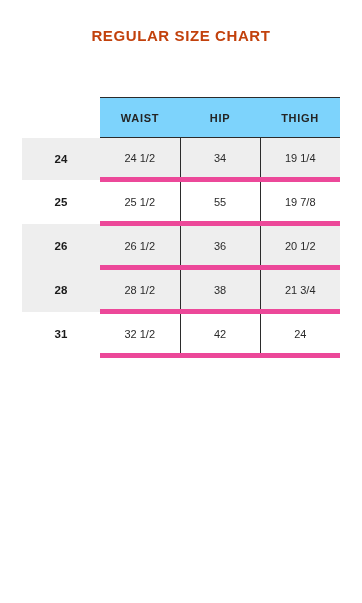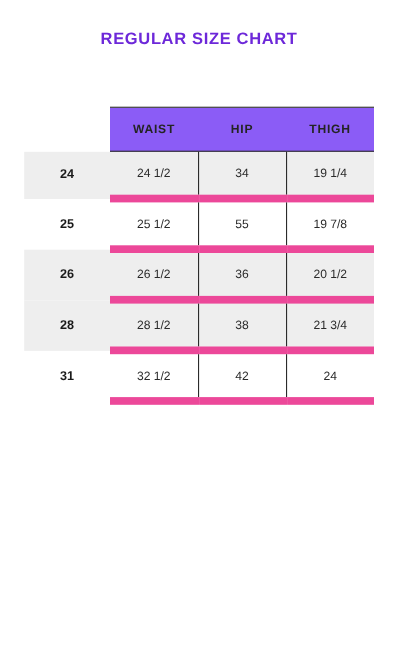--- a/index.html
+++ b/index.html
@@ -18,21 +18,21 @@
     position: relative;
     width: 362px;
     height: 603px;
     box-sizing: border-box;
   }
   .chart-title {
     text-align: center;
     font-size: 15px;
     font-weight: bold;
     letter-spacing: 0.6px;
-    color: #6d28d9;
+    color: #c2410c;
     margin-top: 27px;
     margin-bottom: 0;
   }
   .table-wrap {
     position: absolute;
     left: 22px;
     top: 70px;
     width: 318px;
   }
   table.size-table {
@@ -55,37 +55,37 @@
   col.c0 { width: 78px; }
   col.c1 { width: 80px; }
   col.c2 { width: 80px; }
   col.c3 { width: 80px; }
 
   .hdr-blank {
     background: #ffffff;
     border: none;
   }
   th.hdr {
-    background: #8b5cf6;
+    background: #7dd3fc;
     font-size: 10.5px;
     font-weight: bold;
     letter-spacing: 0.7px;
     color: #1d1d1d;
   }
   
   .bx {
     border-left: 1px solid #2b2b2b;
     border-right: 1px solid #2b2b2b;
   }
   tr.header-row th.bx {
     border-top: 1px solid #2b2b2b;
     border-bottom: 1px solid #2b2b2b;
   }
   tr.data-row td.bx {
-    border-bottom: 7px solid #ec4899;
+    border-bottom: 5px solid #ec4899;
   }
   tr.data-row.last td.bx {
     border-bottom: 1px solid #2b2b2b;
   }
   tr.data-row td.bx.inner {
     border-left: 1px solid #2b2b2b;
     border-right: 1px solid #2b2b2b;
   }
   td.sizecell {
     background: #ffffff;

